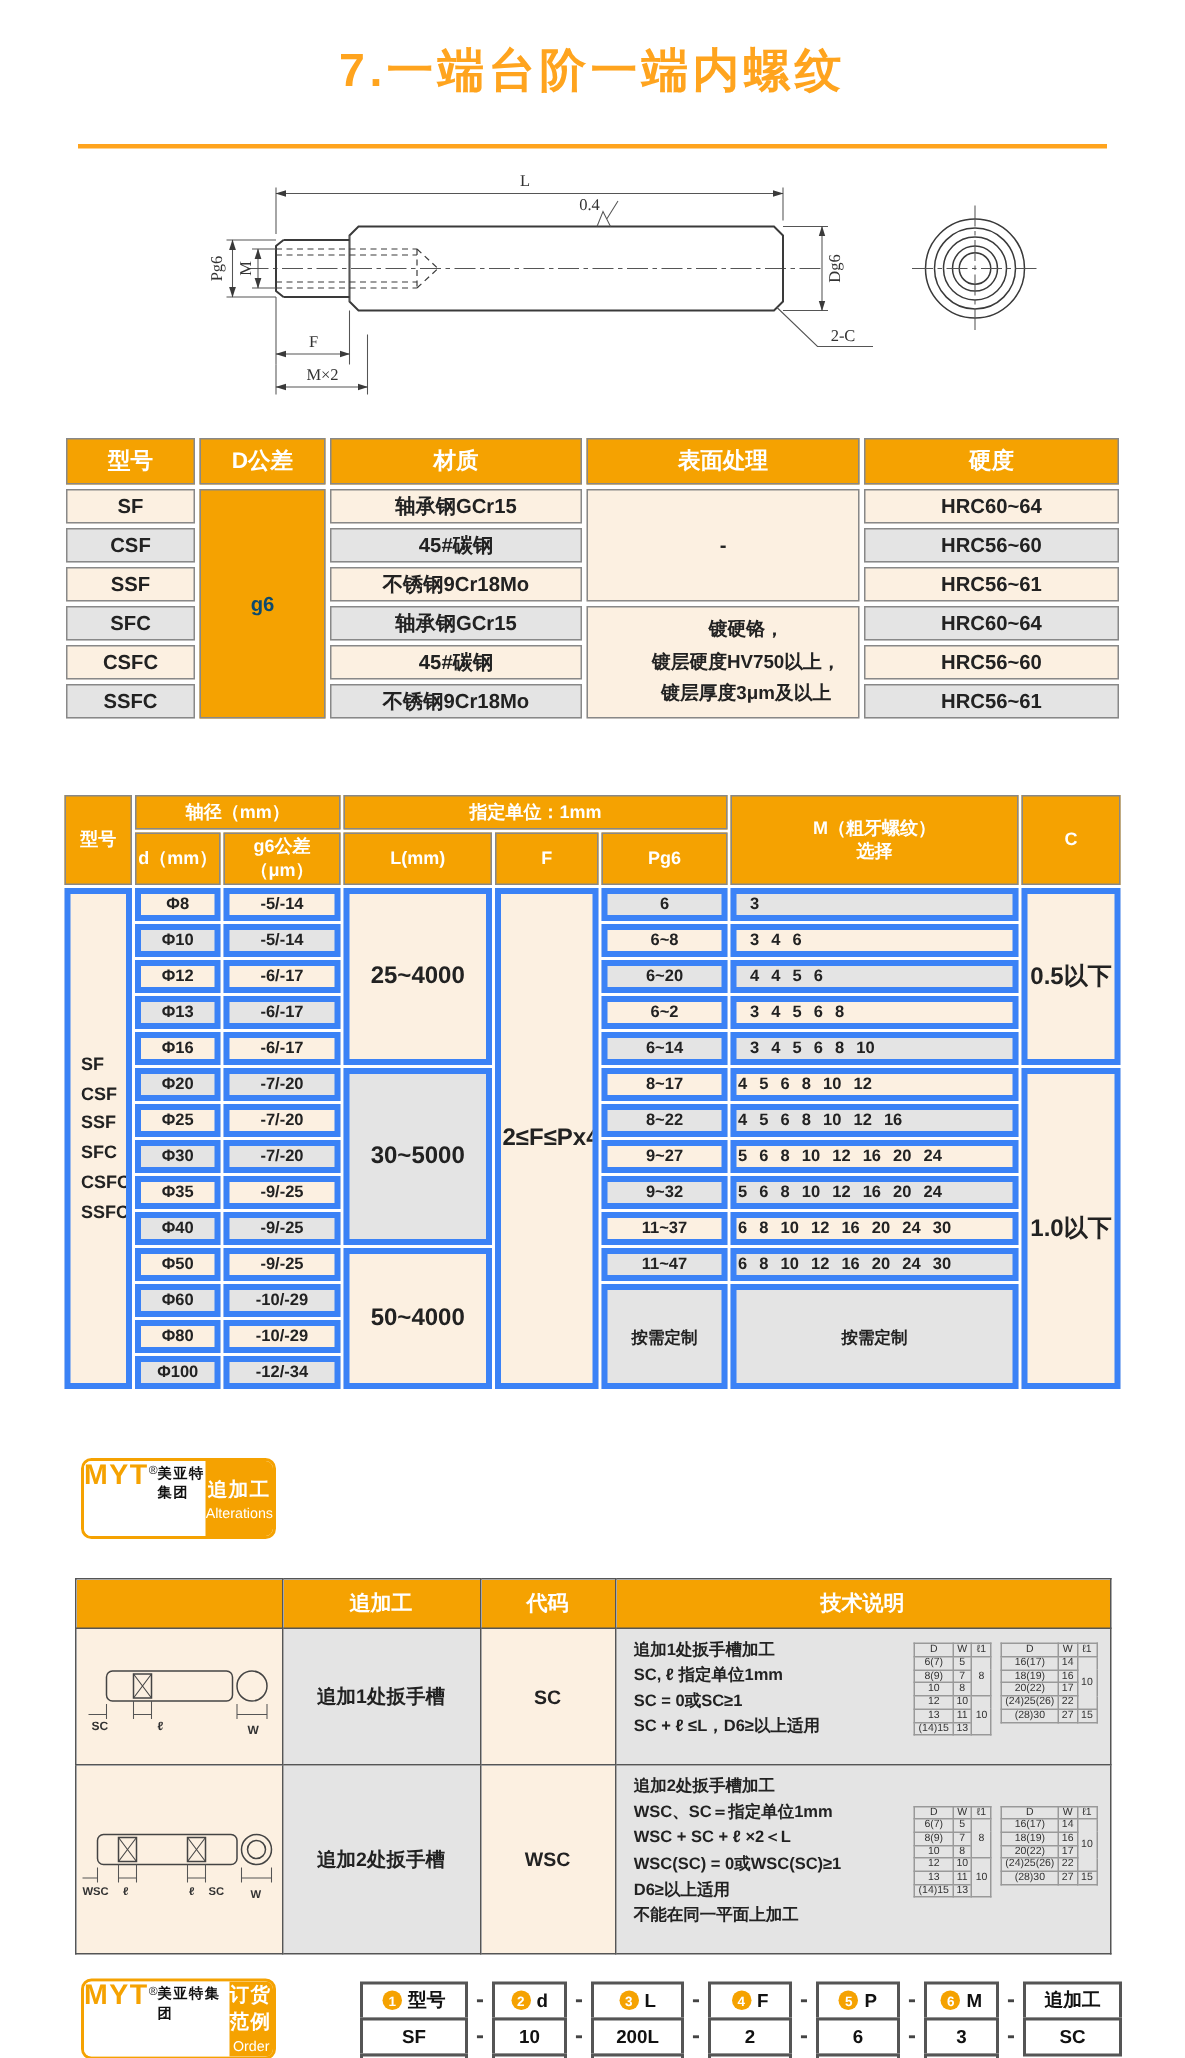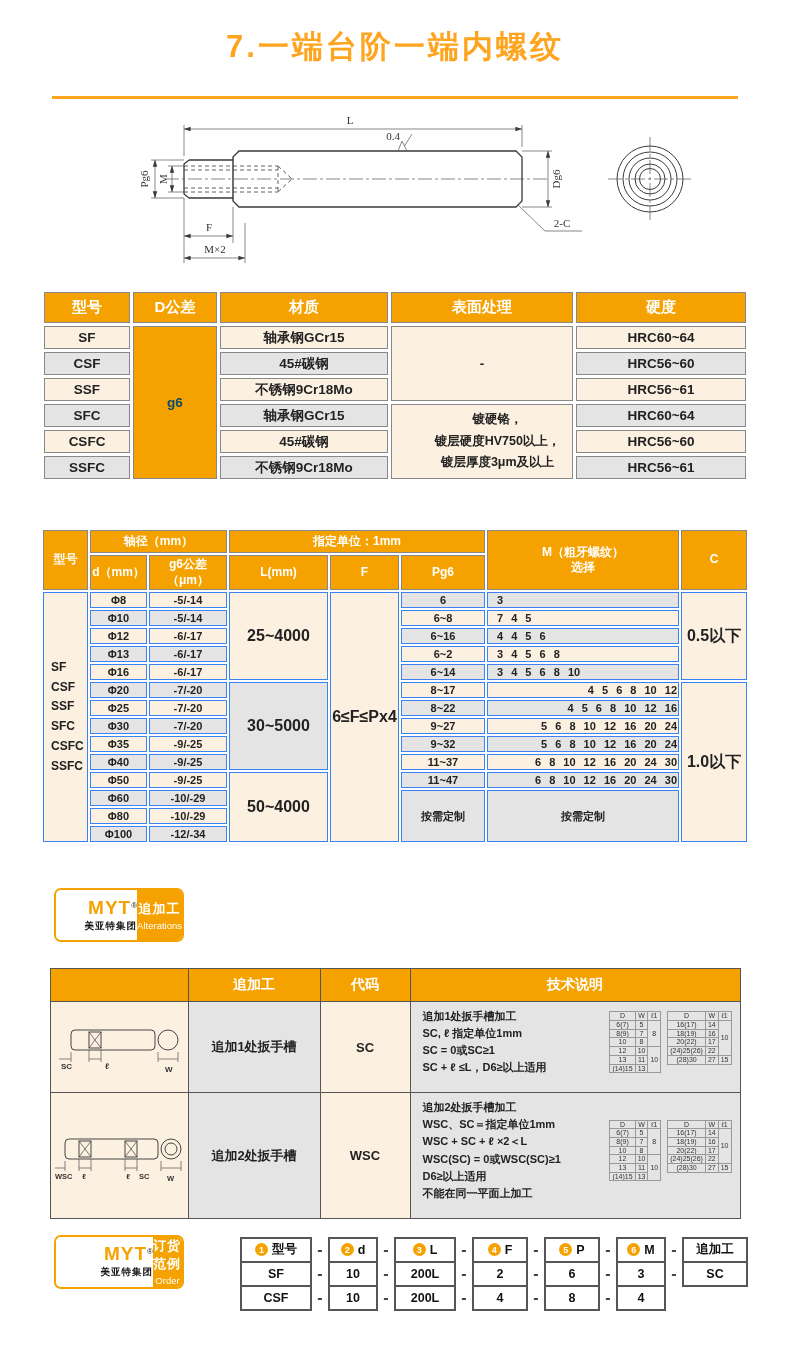--- a/index.html
+++ b/index.html
@@ -31,28 +31,28 @@
   .t1{border-spacing:3px;margin:18px auto 0;width:690px}
   .t1 th{background:var(--accent);color:#fff;font-size:15px;font-weight:bold;height:31px;border:1px solid var(--line)}
   .t1 td{font-size:13.5px;height:23px;text-align:center;border:1px solid var(--line);font-weight:bold}
   .peach{background:var(--peach)}
   .gray{background:var(--gray)}
   .tolcell{background:var(--accent);font-size:16px;font-weight:bold;color:#0c4a6e}
   .leftpad{text-align:right;padding-left:32px;font-weight:bold;font-size:12.5px !important;line-height:1.75;white-space:pre-line}
 
   .t2{border-spacing:2px;margin:46px auto 0;width:690px}
   .t2 th{background:var(--accent);color:#fff;font-size:12px;font-weight:bold;height:23px;border:1px solid var(--line);white-space:pre-line;line-height:1.3}
-  .t2 td{font-size:11px;height:15px;text-align:center;border:1px solid #3b82f6;font-weight:bold}
+  .t2 td{font-size:11px;height:15px;text-align:center;border:4px solid #3b82f6;font-weight:bold}
   .t2 .models{white-space:pre-line;text-align:left;padding-left:7px;font-size:12px;line-height:1.65;vertical-align:middle}
   .t2 .mcell{text-align:left;padding-left:9px;word-spacing:5px}
-  .t2 .mcellc{text-align:right;word-spacing:5px}
+  .t2 .mcellc{text-align:left;word-spacing:5px}
   .t2 .big{font-size:16px}
 
   .badge{display:flex;width:130px;height:54px;border:2px solid var(--accent);border-radius:7px;overflow:hidden;background:#fff;margin:44px 0 0 54px}
-  .badge .bleft{width:97px;display:flex;flex-direction:column;align-items:flex-end;justify-content:center;background:#fff}
+  .badge .bleft{width:97px;display:flex;flex-direction:row;align-items:flex-start;justify-content:center;background:#fff}
   .badge .bmyt{color:var(--accent);font-weight:bold;font-size:19px;line-height:1;letter-spacing:1px}
   .badge .breg{font-size:8px;vertical-align:super}
   .badge .bco{color:#111;font-weight:bold;font-size:9.5px;margin-top:2px;letter-spacing:1px}
   .badge .bright{flex:1;background:var(--accent);color:#fff;display:flex;flex-direction:column;align-items:center;justify-content:center}
   .badge .bcn{font-size:13px;font-weight:bold;letter-spacing:1px}
   .badge .ben{font-size:9.5px;margin-top:2px}
 
   .t3{border-collapse:collapse;margin:26px auto 0;width:690px}
   .t3 th{background:var(--accent);color:#fff;font-size:14px;font-weight:bold;height:33px;border:1px solid #555}
   .t3 td{border:1px solid #555;text-align:center;font-size:13px;font-weight:bold}
@@ -236,35 +236,35 @@
     <tr>
       <td class="peach models" rowspan="14">SF
 CSF
 SSF
 SFC
 CSFC
 SSFC</td>
       <td class="peach">Φ8</td>
       <td class="peach">-5/-14</td>
       <td class="peach big" rowspan="5">25~4000</td>
-      <td class="peach big" rowspan="14">6≤F≤Px4</td>
+      <td class="peach big" rowspan="14">2≤F≤Px4</td>
       <td class="gray">6</td>
       <td class="gray mcell">3</td>
       <td class="peach big" rowspan="5">0.5以下</td>
     </tr>
     <tr>
       <td class="gray">Φ10</td>
       <td class="gray">-5/-14</td>
       <td class="peach">6~8</td>
-      <td class="peach mcell">7 4 5</td>
+      <td class="peach mcell">3 4 6</td>
     </tr>
     <tr>
       <td class="peach">Φ12</td>
       <td class="peach">-6/-17</td>
-      <td class="gray">6~16</td>
+      <td class="gray">6~20</td>
       <td class="gray mcell">4 4 5 6</td>
     </tr>
     <tr>
       <td class="gray">Φ13</td>
       <td class="gray">-6/-17</td>
       <td class="peach">6~2</td>
       <td class="peach mcell">3 4 5 6 8</td>
     </tr>
     <tr>
       <td class="peach">Φ16</td>

